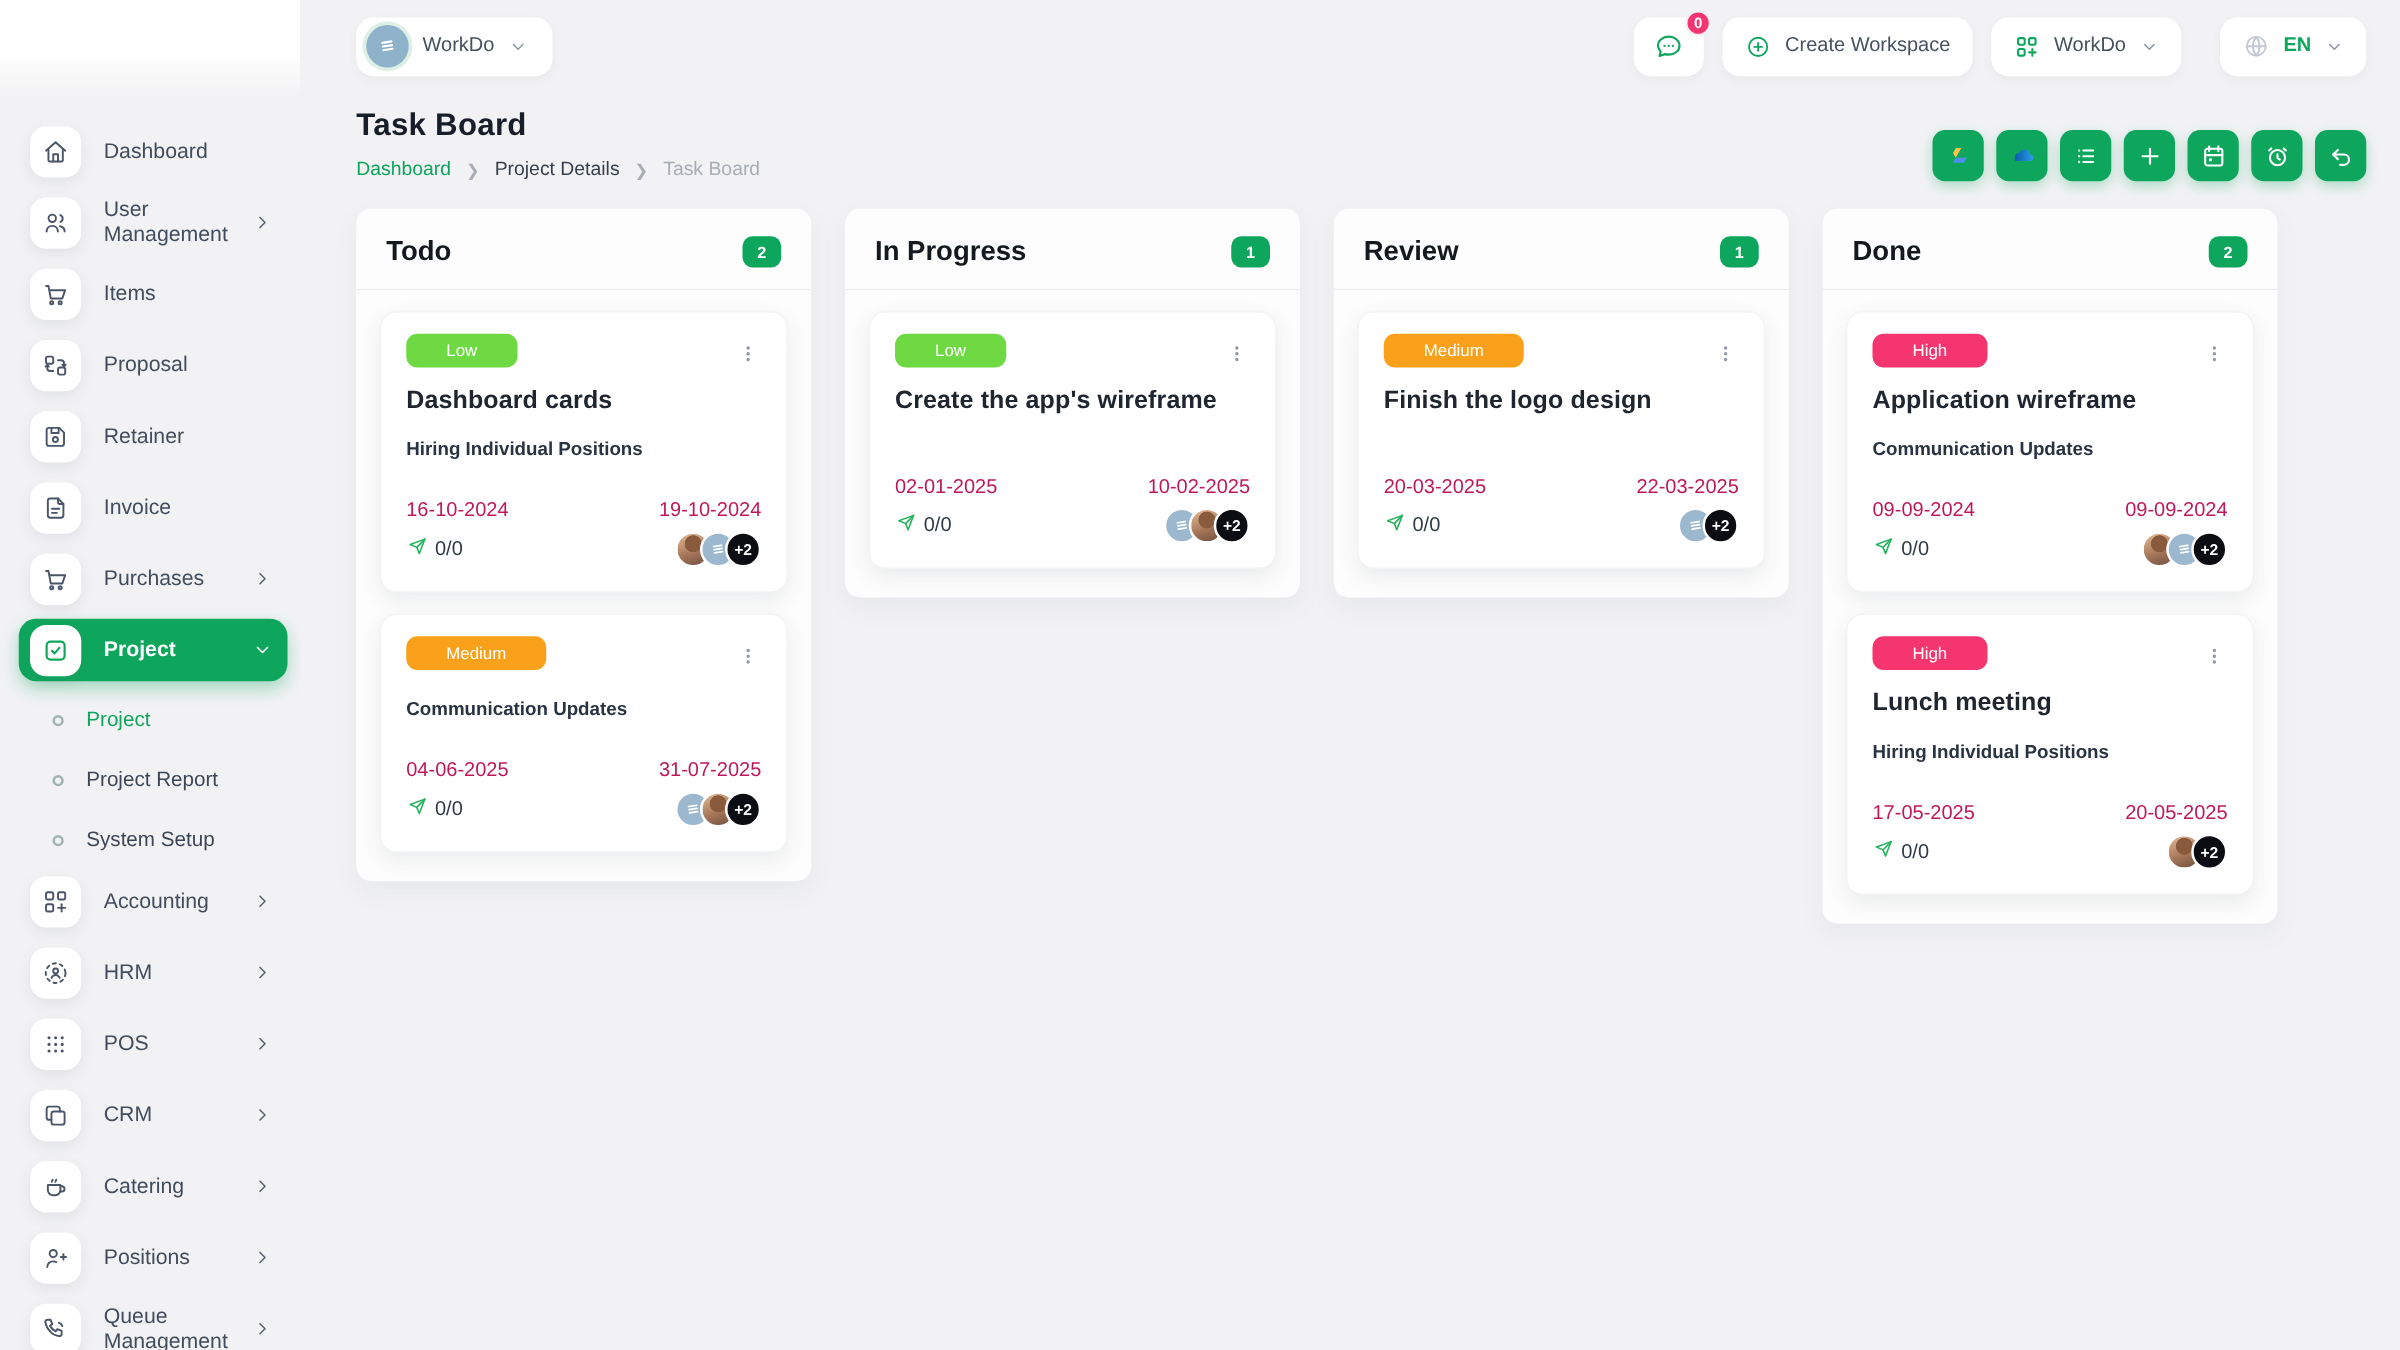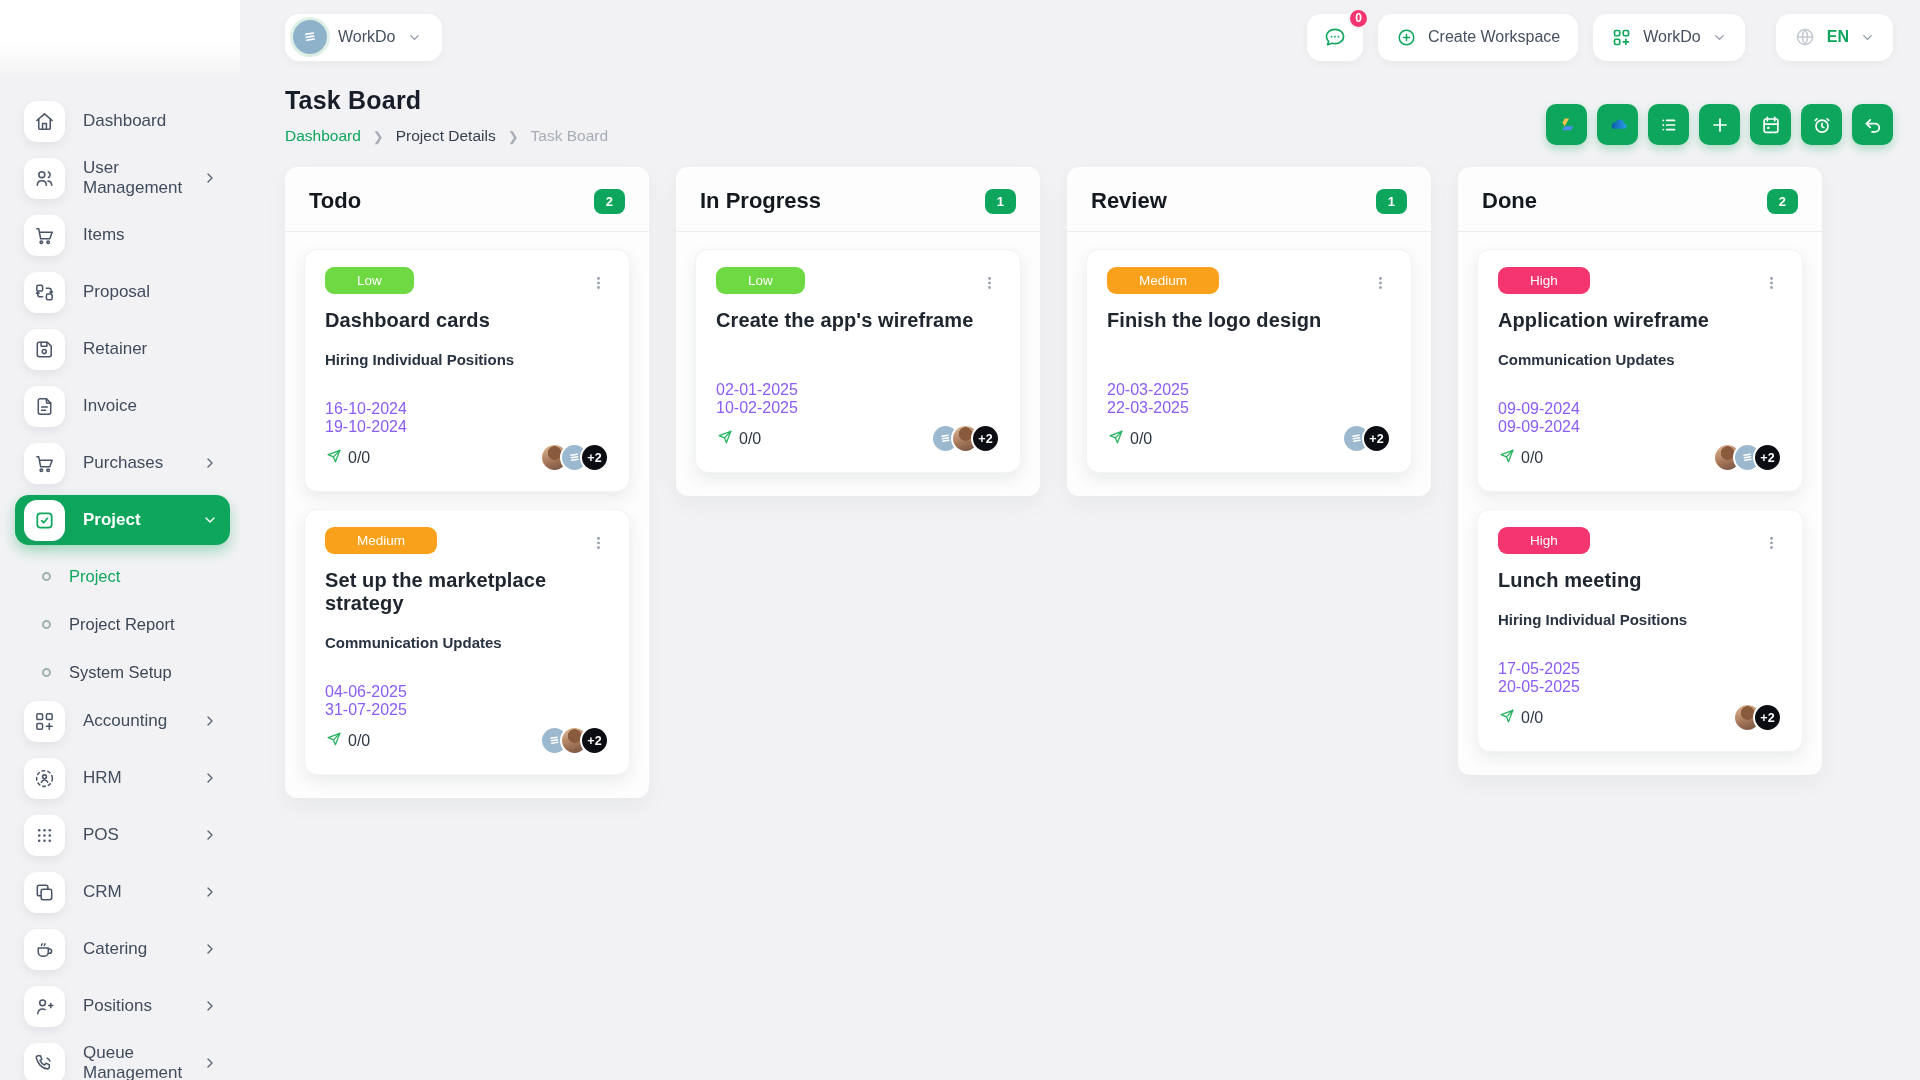--- a/index.html
+++ b/index.html
@@ -83,21 +83,21 @@
   .card { background:#ffffff; border-radius:13px; border:1px solid #f2f3f5; padding:17px 20px 19px;
     margin-bottom:17px; box-shadow:0 6px 16px rgba(40,50,70,.09); cursor:grab; }
   .card-top { display:flex; align-items:flex-start; justify-content:space-between; }
   .badge { color:#fff; font-size:13.5px; font-weight:500; border-radius:9px; padding:6px 32px; }
   .badge.low { background:var(--low); } .badge.medium { background:var(--medium); } .badge.high { background:var(--high); }
   .dots { background:none; border:none; cursor:pointer; color:#8b93a2; padding:4px 2px 0 0; }
   .dots svg { width:17px; height:24px; }
   .card-title { font-size:20px; font-weight:700; color:#20262f; margin-top:11px; letter-spacing:.1px; }
   .card-milestone { font-size:15px; font-weight:700; color:#2a3342; margin-top:19px; min-height:21px; }
   .card-milestone:empty { min-height:2px; }
-  .card-dates { display:flex; justify-content:space-between; margin-top:28px; font-size:16px; color:#8b5cf6;flex-direction:column; }
+  .card-dates { display:flex; justify-content:space-between; margin-top:28px; font-size:16px; color:#be185d; }
   .card-foot { display:flex; justify-content:space-between; align-items:center; margin-top:7px; }
   .progress { display:flex; align-items:center; gap:5px; font-size:16px; color:#2f3845; }
   .send-ic { color:#27b35e; display:flex; }
   .send-ic svg { width:18px; height:18px; }
   .avatars { display:flex; }
   .avatar { width:29px; height:29px; border-radius:50%; border:2px solid #ffffff; margin-left:-9px;
     display:flex; align-items:center; justify-content:center; flex:0 0 29px; }
   .avatar:first-child { margin-left:0; }
   .avatar.photo { background:radial-gradient(circle at 50% 32%, #8a5a3d 0 31%, rgba(0,0,0,0) 33%),
     linear-gradient(160deg,#d9b08c 10%, #a8785a 55%, #6e4f3e); }
@@ -591,21 +591,20 @@
     <div class="card-top">
       <span class="badge medium">Medium</span>
       <button class="dots"><span><svg viewBox="0 0 24 24" fill="none" stroke="currentColor" stroke-width="1.6" stroke-linecap="round" stroke-linejoin="round">
                       <g fill="none">
                         <circle cx="12" cy="5.5" r="1.1"></circle>
                         <circle cx="12" cy="12" r="1.1"></circle>
                         <circle cx="12" cy="18.5" r="1.1"></circle>
                       </g>
                     </svg></span></button>
     </div>
-    <h3 class="card-title">Set up the marketplace strategy</h3>
     <div class="card-milestone">Communication Updates</div>
     <div class="card-dates">
       <span>04-06-2025</span>
       <span>31-07-2025</span>
     </div>
     <div class="card-foot">
       <span class="progress">
         <span class="send-ic">
                     <span><svg viewBox="0 0 24 24" fill="none" stroke="currentColor" stroke-width="1.7" stroke-linecap="round" stroke-linejoin="round">
                         <path d="M4.2 10.1 19.8 4.4l-5.9 15.4-2.6-6.6z"></path>

